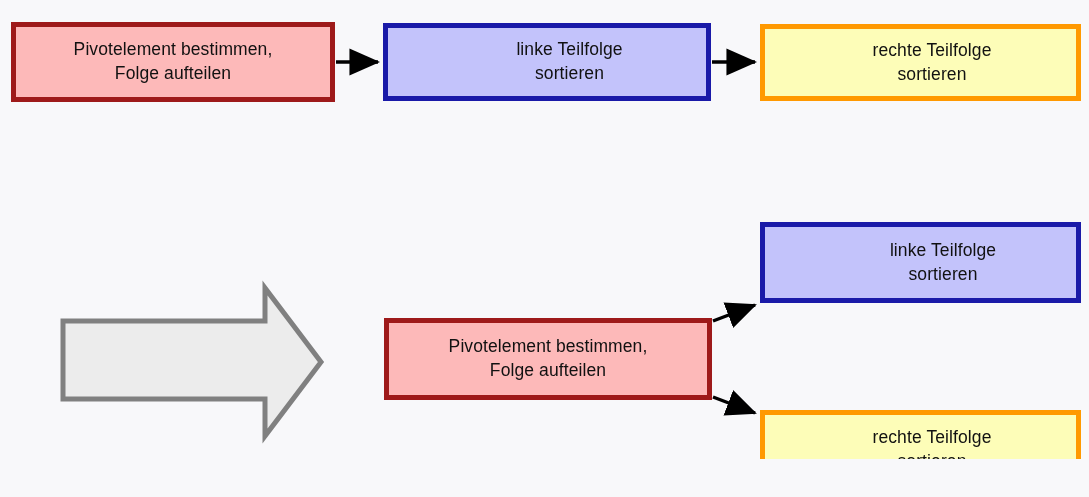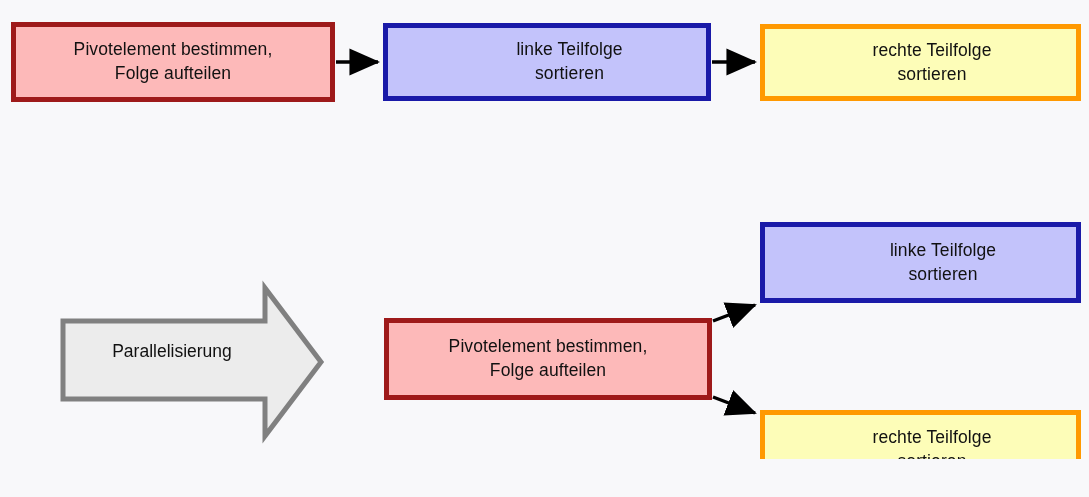--- a/index.html
+++ b/index.html
@@ -85,21 +85,20 @@
 
   <div class="node node-red" style="left:11px; top:22px; width:324px; height:80px;">Pivotelement bestimmen,
 Folge aufteilen</div>
 
   <div class="node node-blue" style="left:383px; top:23px; width:328px; height:78px;">linke Teilfolge
 sortieren</div>
 
   <div class="node node-yellow" style="left:760px; top:24px; width:321px; height:77px;">rechte Teilfolge
 sortieren</div>
 
-  <div class="big-arrow-label">Parallelisierung</div>
 
   <div class="node node-red" style="left:384px; top:318px; width:328px; height:82px;">Pivotelement bestimmen,
 Folge aufteilen</div>
 
   <div class="node node-blue" style="left:760px; top:222px; width:321px; height:81px;">linke Teilfolge
 sortieren</div>
 
   <div class="node node-yellow" style="left:760px; top:410px; width:321px; height:80px;">rechte Teilfolge
 sortieren</div>
 

